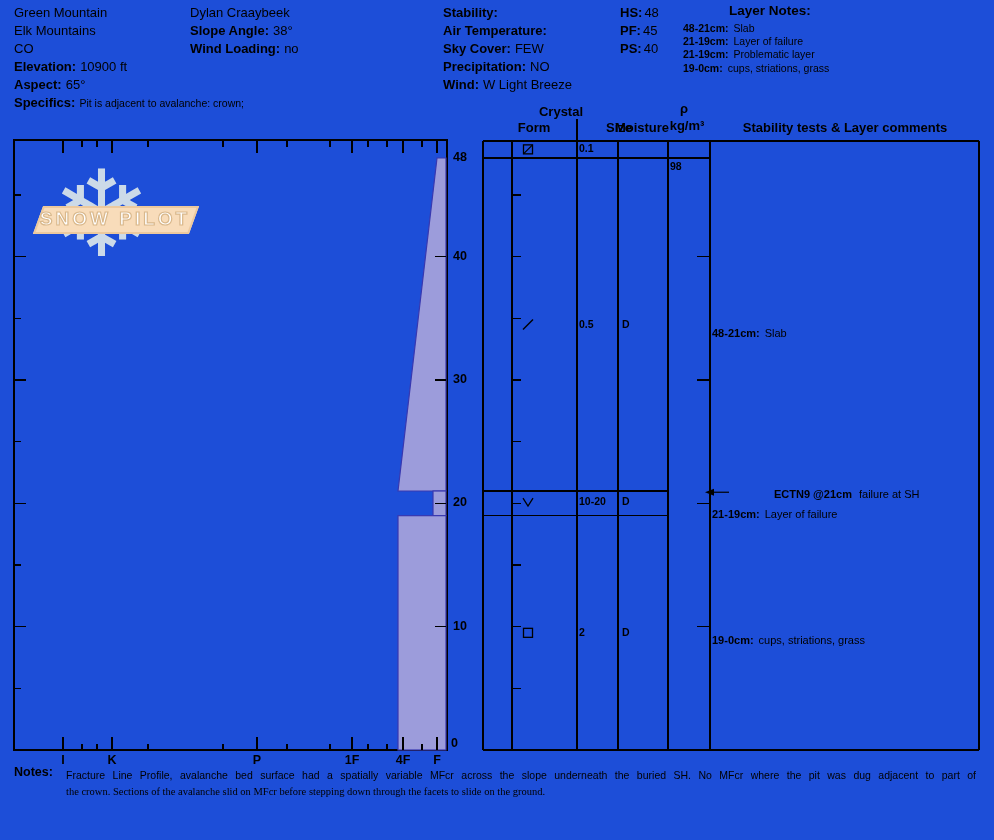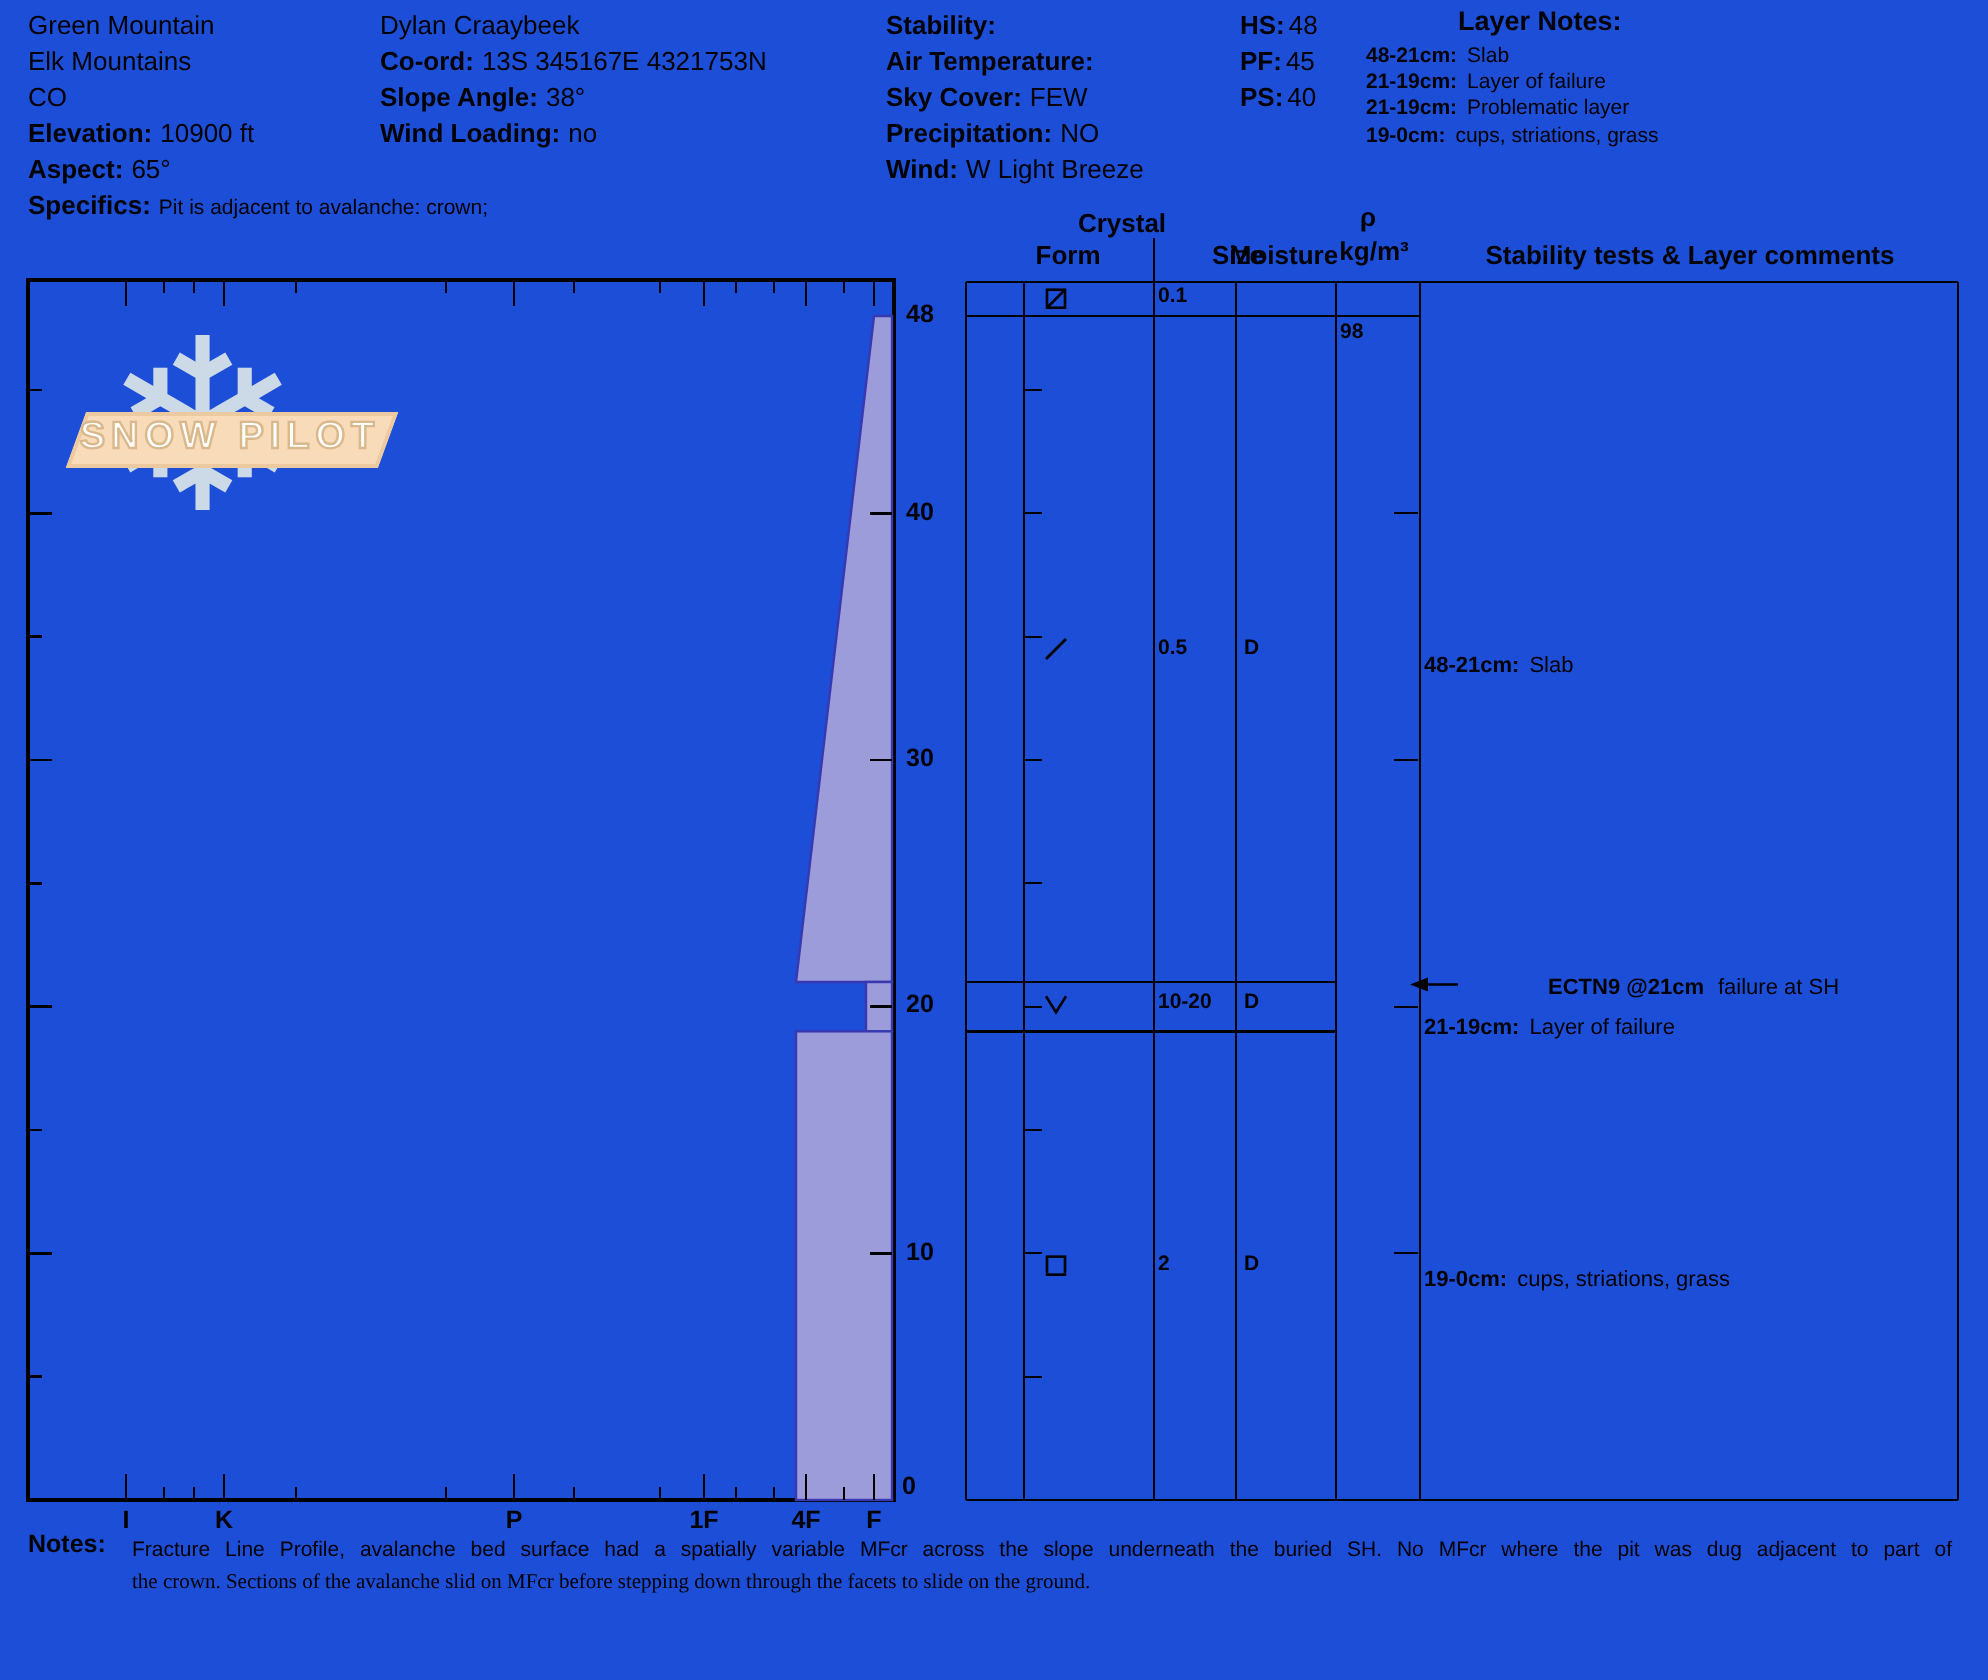--- a/index.html
+++ b/index.html
@@ -35,21 +35,20 @@
     <div class="hline">Green Mountain</div>
     <div class="hline">Elk Mountains</div>
     <div class="hline">CO</div>
     <div class="hline"><span class="b">Elevation:</span><span class="val">10900 ft</span></div>
     <div class="hline"><span class="b">Aspect:</span><span class="val">65°</span></div>
     <div class="hline"><span class="b">Specifics:</span><span class="val smallval">Pit is adjacent to avalanche: crown;</span></div>
   </div>
 
   <div class="abs" style="left:190px;top:4px;">
     <div class="hline">Dylan Craaybeek</div>
-    <div class="hline"><span class="b">Co-ord:</span><span class="val">13S 345167E 4321753N</span></div>
     <div class="hline"><span class="b">Slope Angle:</span><span class="val">38°</span></div>
     <div class="hline"><span class="b">Wind Loading:</span><span class="val">no</span></div>
   </div>
 
   <div class="abs" style="left:443px;top:4px;">
     <div class="hline"><span class="b">Stability:</span><span class="val"></span></div>
     <div class="hline"><span class="b">Air Temperature:</span><span class="val"></span></div>
     <div class="hline"><span class="b">Sky Cover:</span><span class="val">FEW</span></div>
     <div class="hline"><span class="b">Precipitation:</span><span class="val">NO</span></div>
     <div class="hline"><span class="b">Wind:</span><span class="val">W Light Breeze</span></div>

